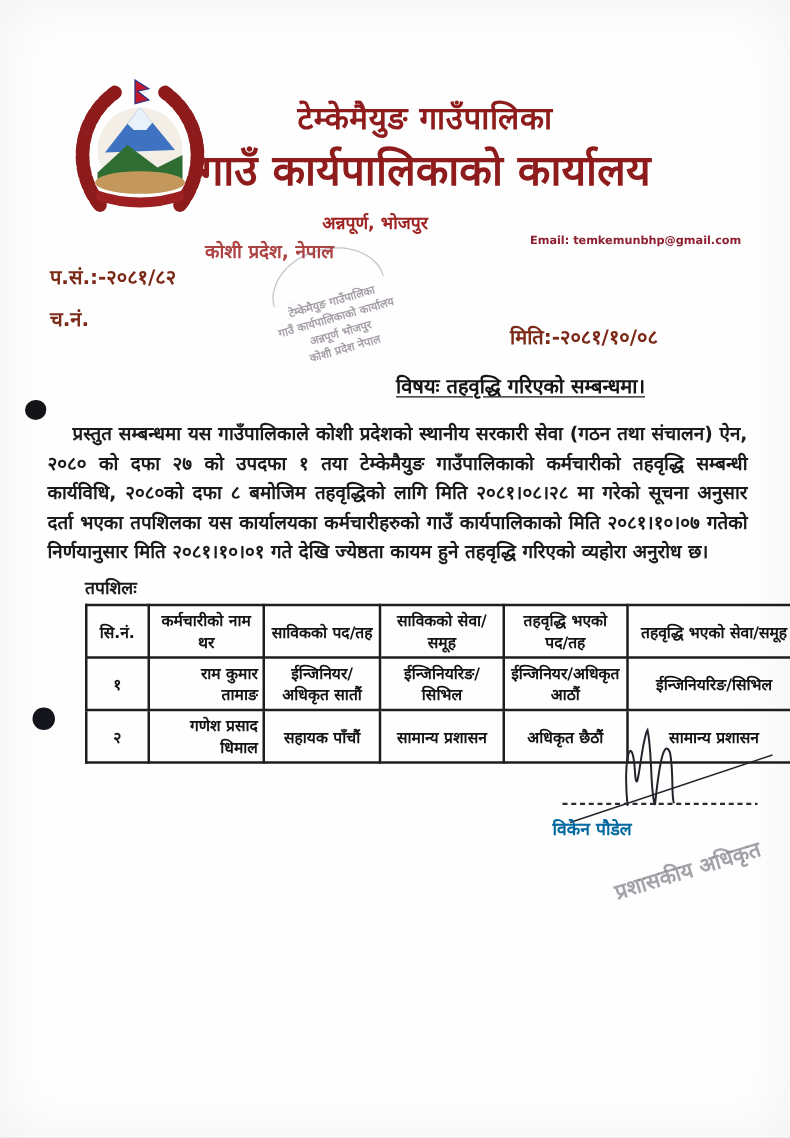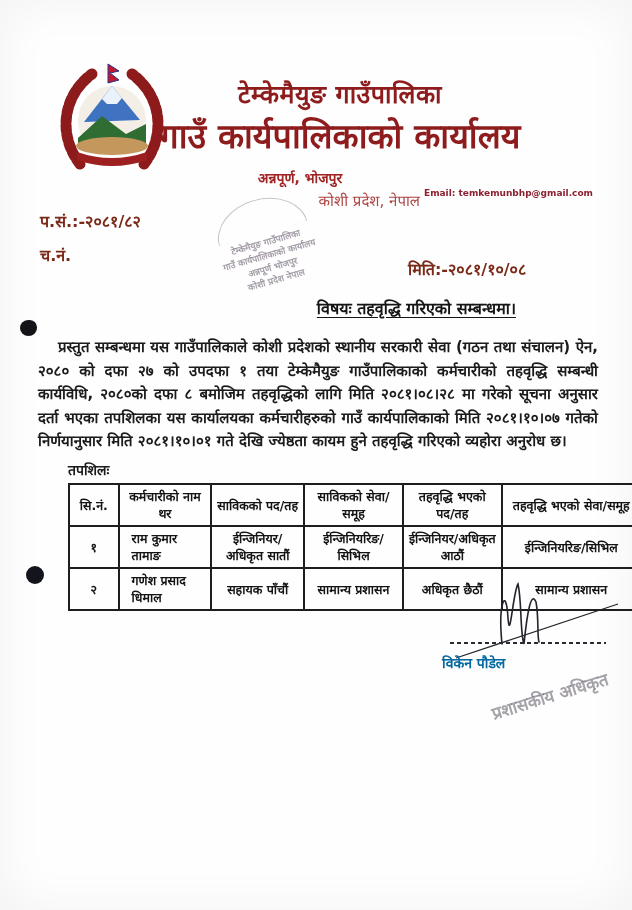--- a/index.html
+++ b/index.html
@@ -21,21 +21,21 @@
     color:#8e1c1c;
     letter-spacing:0.5px;
   }
   .office-name{
     top:112px;left:110px;width:460px;
     text-align:center;
     font-size:34px;font-weight:bold;
     color:#8e1c1c;
   }
   .addr1{top:168px;left:180px;width:240px;text-align:center;font-size:14px;font-weight:bold;color:#a02424;}
-  .addr2{top:190px;left:180px;width:240px;text-align:right;font-size:15px;font-weight:normal;color:#a02424;opacity:0.85;}
+  .addr2{top:190px;left:164px;width:240px;text-align:left;font-size:15px;font-weight:bold;color:#a02424;opacity:0.85;}
   .contact{
     top:186px;right:8px;width:200px;
     font-size:9px;font-weight:bold;color:#8c2030;
     line-height:15px;text-align:left;
   }
   .refno{top:210px;left:40px;font-size:16px;font-weight:bold;color:#7c2a18;}
   .chno{top:244px;left:40px;font-size:16px;font-weight:bold;color:#7c2a18;}
   .dateline{top:258px;left:408px;font-size:16px;font-weight:bold;color:#7c2a18;}
   
   .round-stamp{
@@ -75,21 +75,21 @@
   }
   table.detail th,table.detail td{
     border:2px solid #1e1e1e;
     padding:3px 4px;
     text-align:center;
     vertical-align:middle;
     line-height:17px;
   }
   table.detail th{font-weight:bold;}
   .c0{width:40px;} .c1{width:84px;} .c2{width:84px;} .c3{width:90px;} .c4{width:90px;} .c5{width:132px;}
-  table.detail td.name-cell{text-align:left;padding-left:12px;}
+  table.detail td.name-cell{text-align:right;padding-left:12px;}
   
   .sig-svg{top:578px;left:428px;width:200px;height:86px;}
   .sig-name{top:653px;left:442px;width:150px;font-size:14px;font-weight:bold;color:#0369a1;}
   .sig-title{top:677px;left:420px;width:200px;text-align:center;font-size:15px;font-weight:bold;color:#141414;}
   .bottom-stamp{
     top:702px;left:492px;width:220px;
     transform:rotate(-17deg);transform-origin:left center;
     font-size:17px;font-weight:bold;
     color:rgba(105,100,112,0.6);
     white-space:nowrap;

